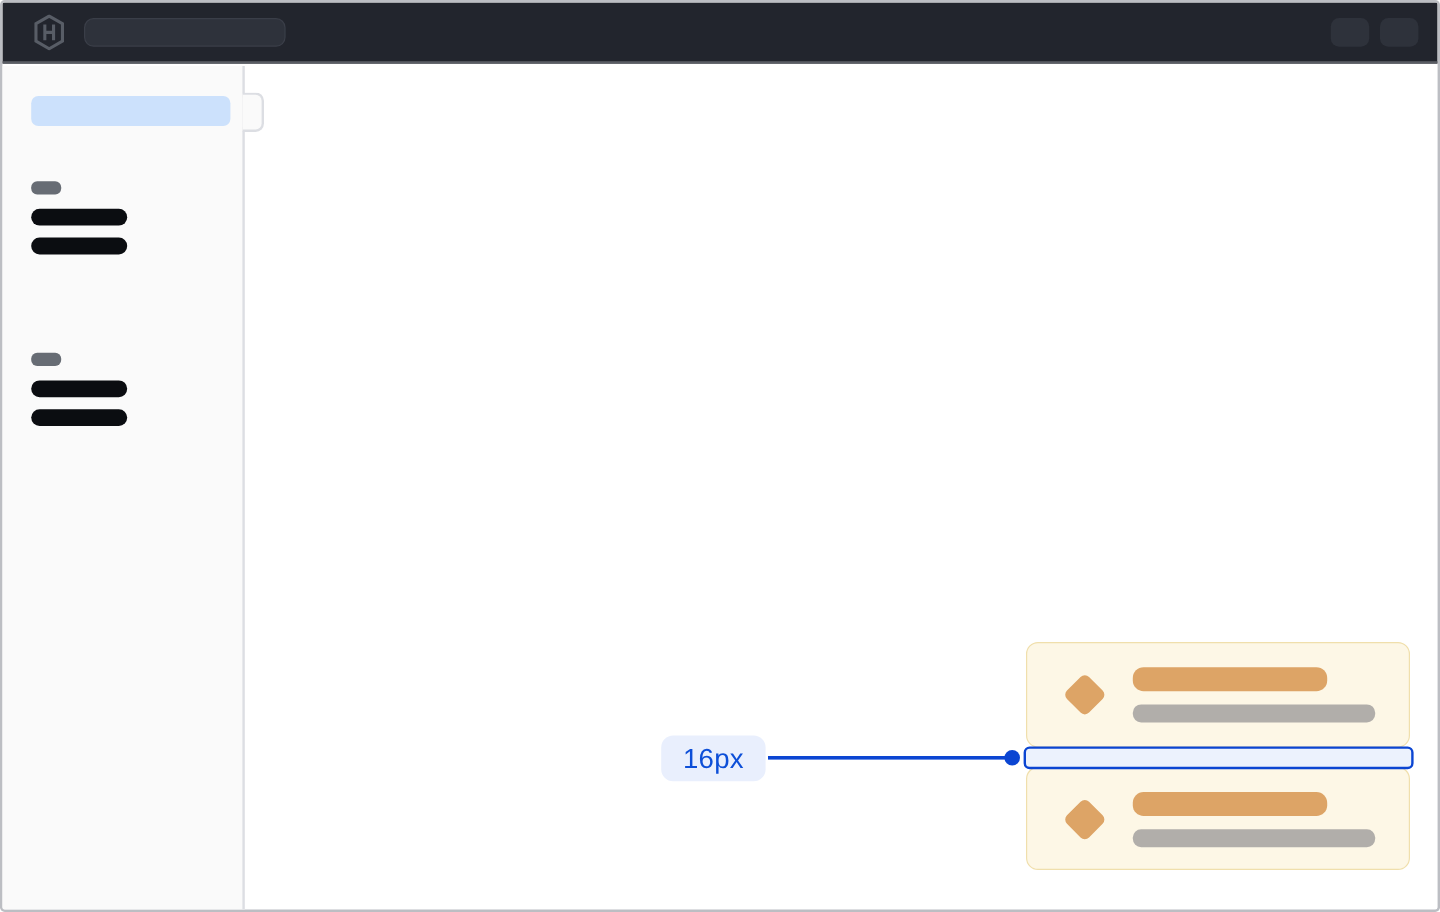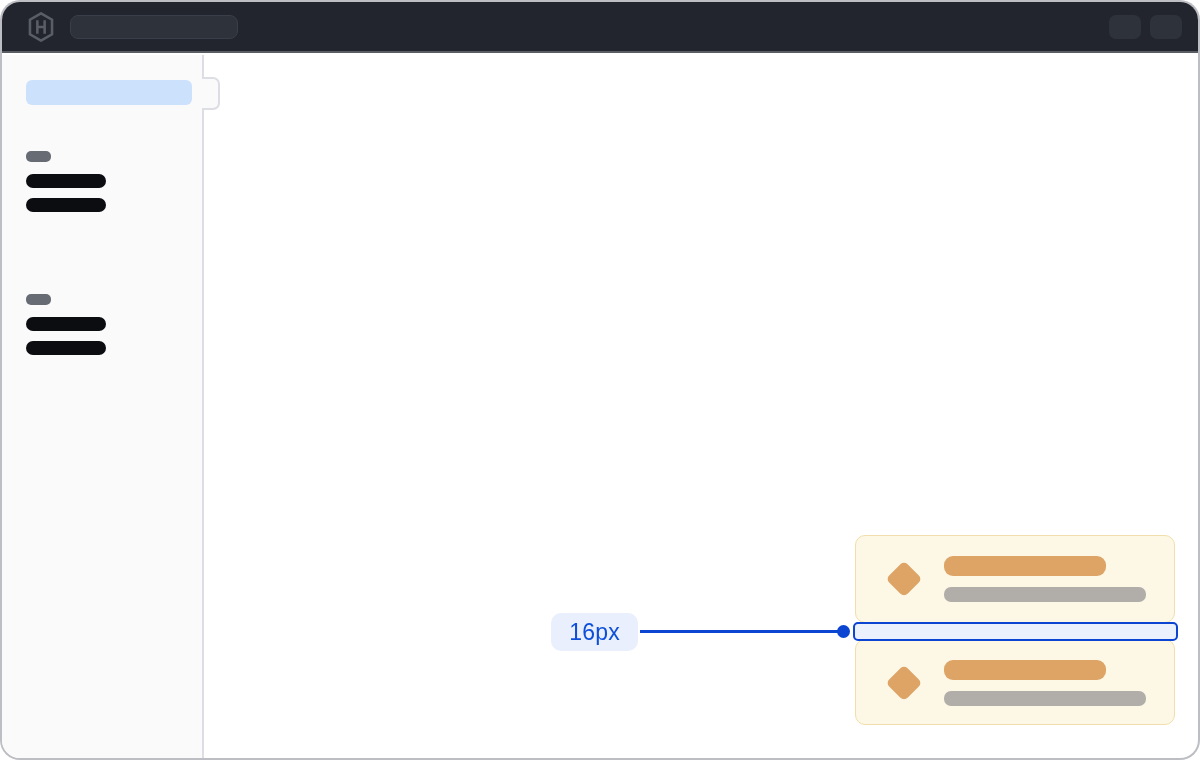--- a/index.html
+++ b/index.html
@@ -1,21 +1,21 @@
 <!DOCTYPE html>
 <html><head>
 <meta charset="utf-8">
 <style>
   * { margin: 0; padding: 0; box-sizing: border-box; }
   html, body { width: 1200px; height: 760px; background: #ffffff; font-family: "Liberation Sans", sans-serif; }
 
   .window {
     position: absolute; left: 0; top: 0; width: 1200px; height: 760px;
     border: 2px solid rgba(122,126,136,0.50);
-    border-radius: 20px;
+    border-radius: 4px;
     overflow: hidden;
     background: #ffffff;
   }
 
   
   .topbar {
     position: absolute; left: 0; top: 0; right: 0; height: 51px;
     background: #22252d;
     border-bottom: 2px solid #5a5d64;
     display: flex; align-items: center;

